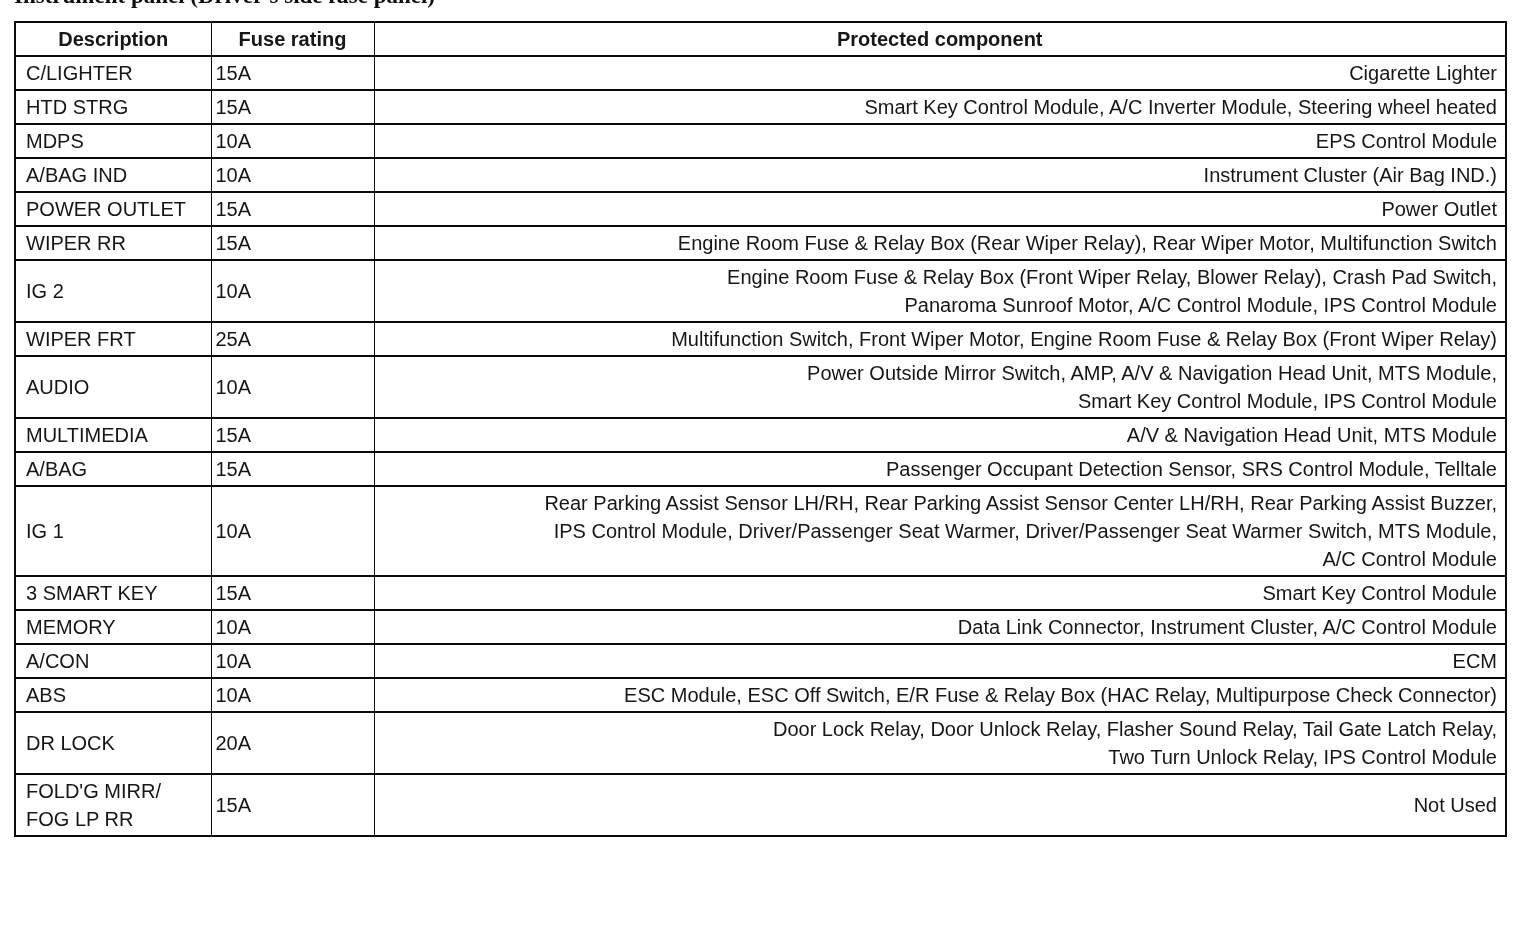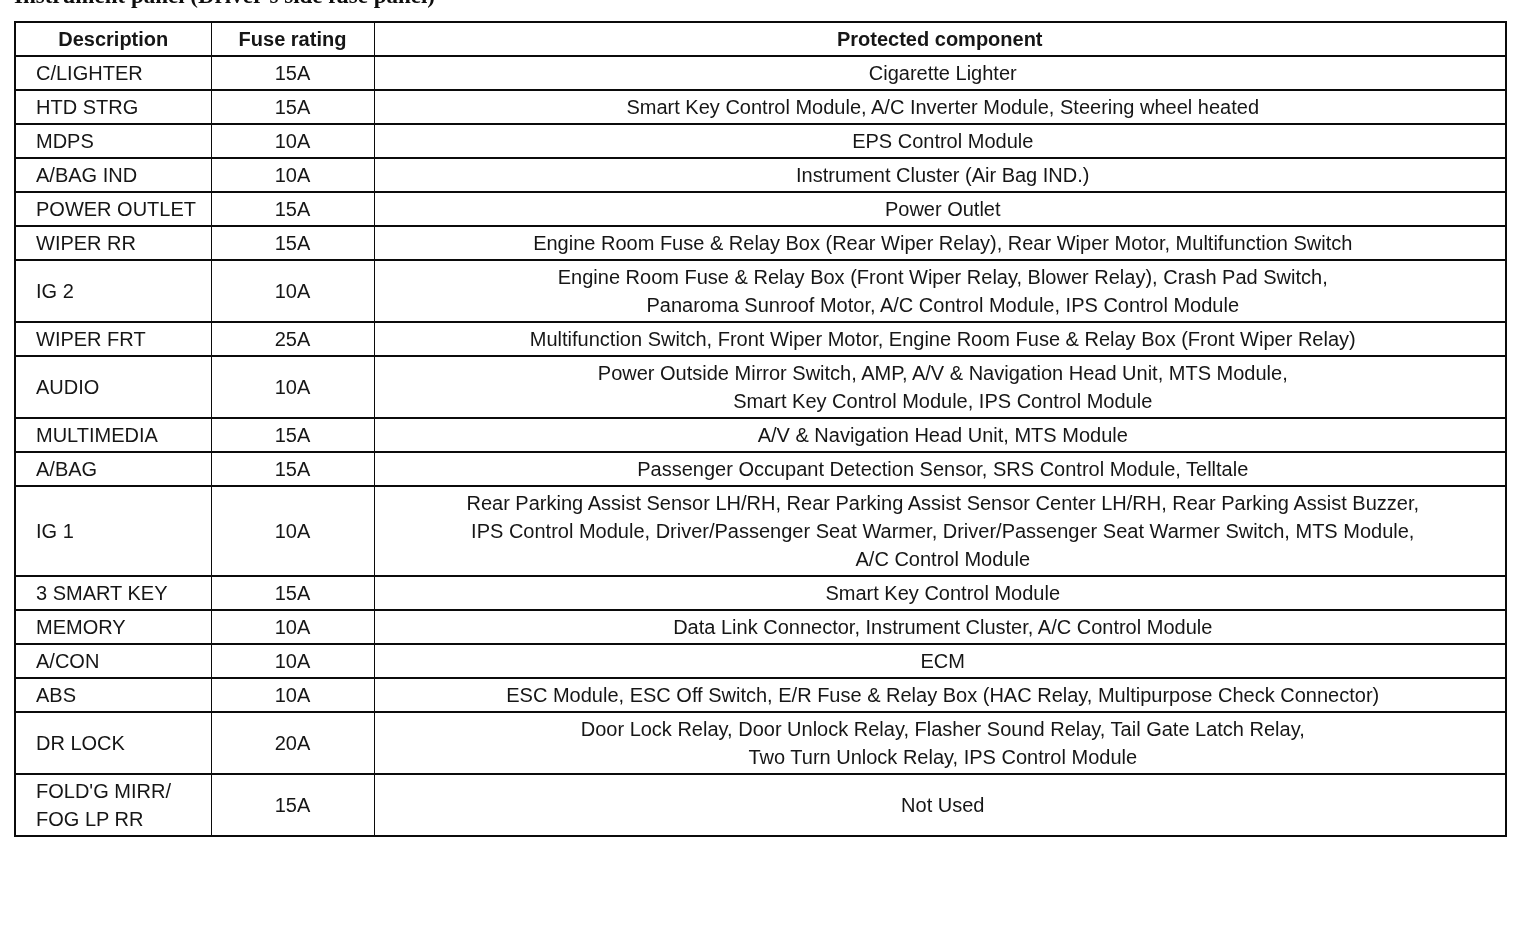--- a/index.html
+++ b/index.html
@@ -52,29 +52,28 @@
   }
   th {
     font-weight: bold;
     text-align: center;
     padding: 2px 16px;
     height: 31px;
   }
   td { height: 33px; }
   td.desc {
     text-align: left;
-    padding: 2px 4px 2px 20px;
+    padding: 2px 4px 2px 10px;
     white-space: pre-line;
   }
   td.rating {
-    text-align: center;
-    padding: 2px 16px;
+    padding: 2px 4px;
   }
   td.comp {
-    text-align: center;
+    text-align: right;
     padding: 2px 8px 2px 14px;
     white-space: pre-line;
   }
 </style>
 </head>
 <body>
 
 <div class="page">
 
   <div class="title-clip">

